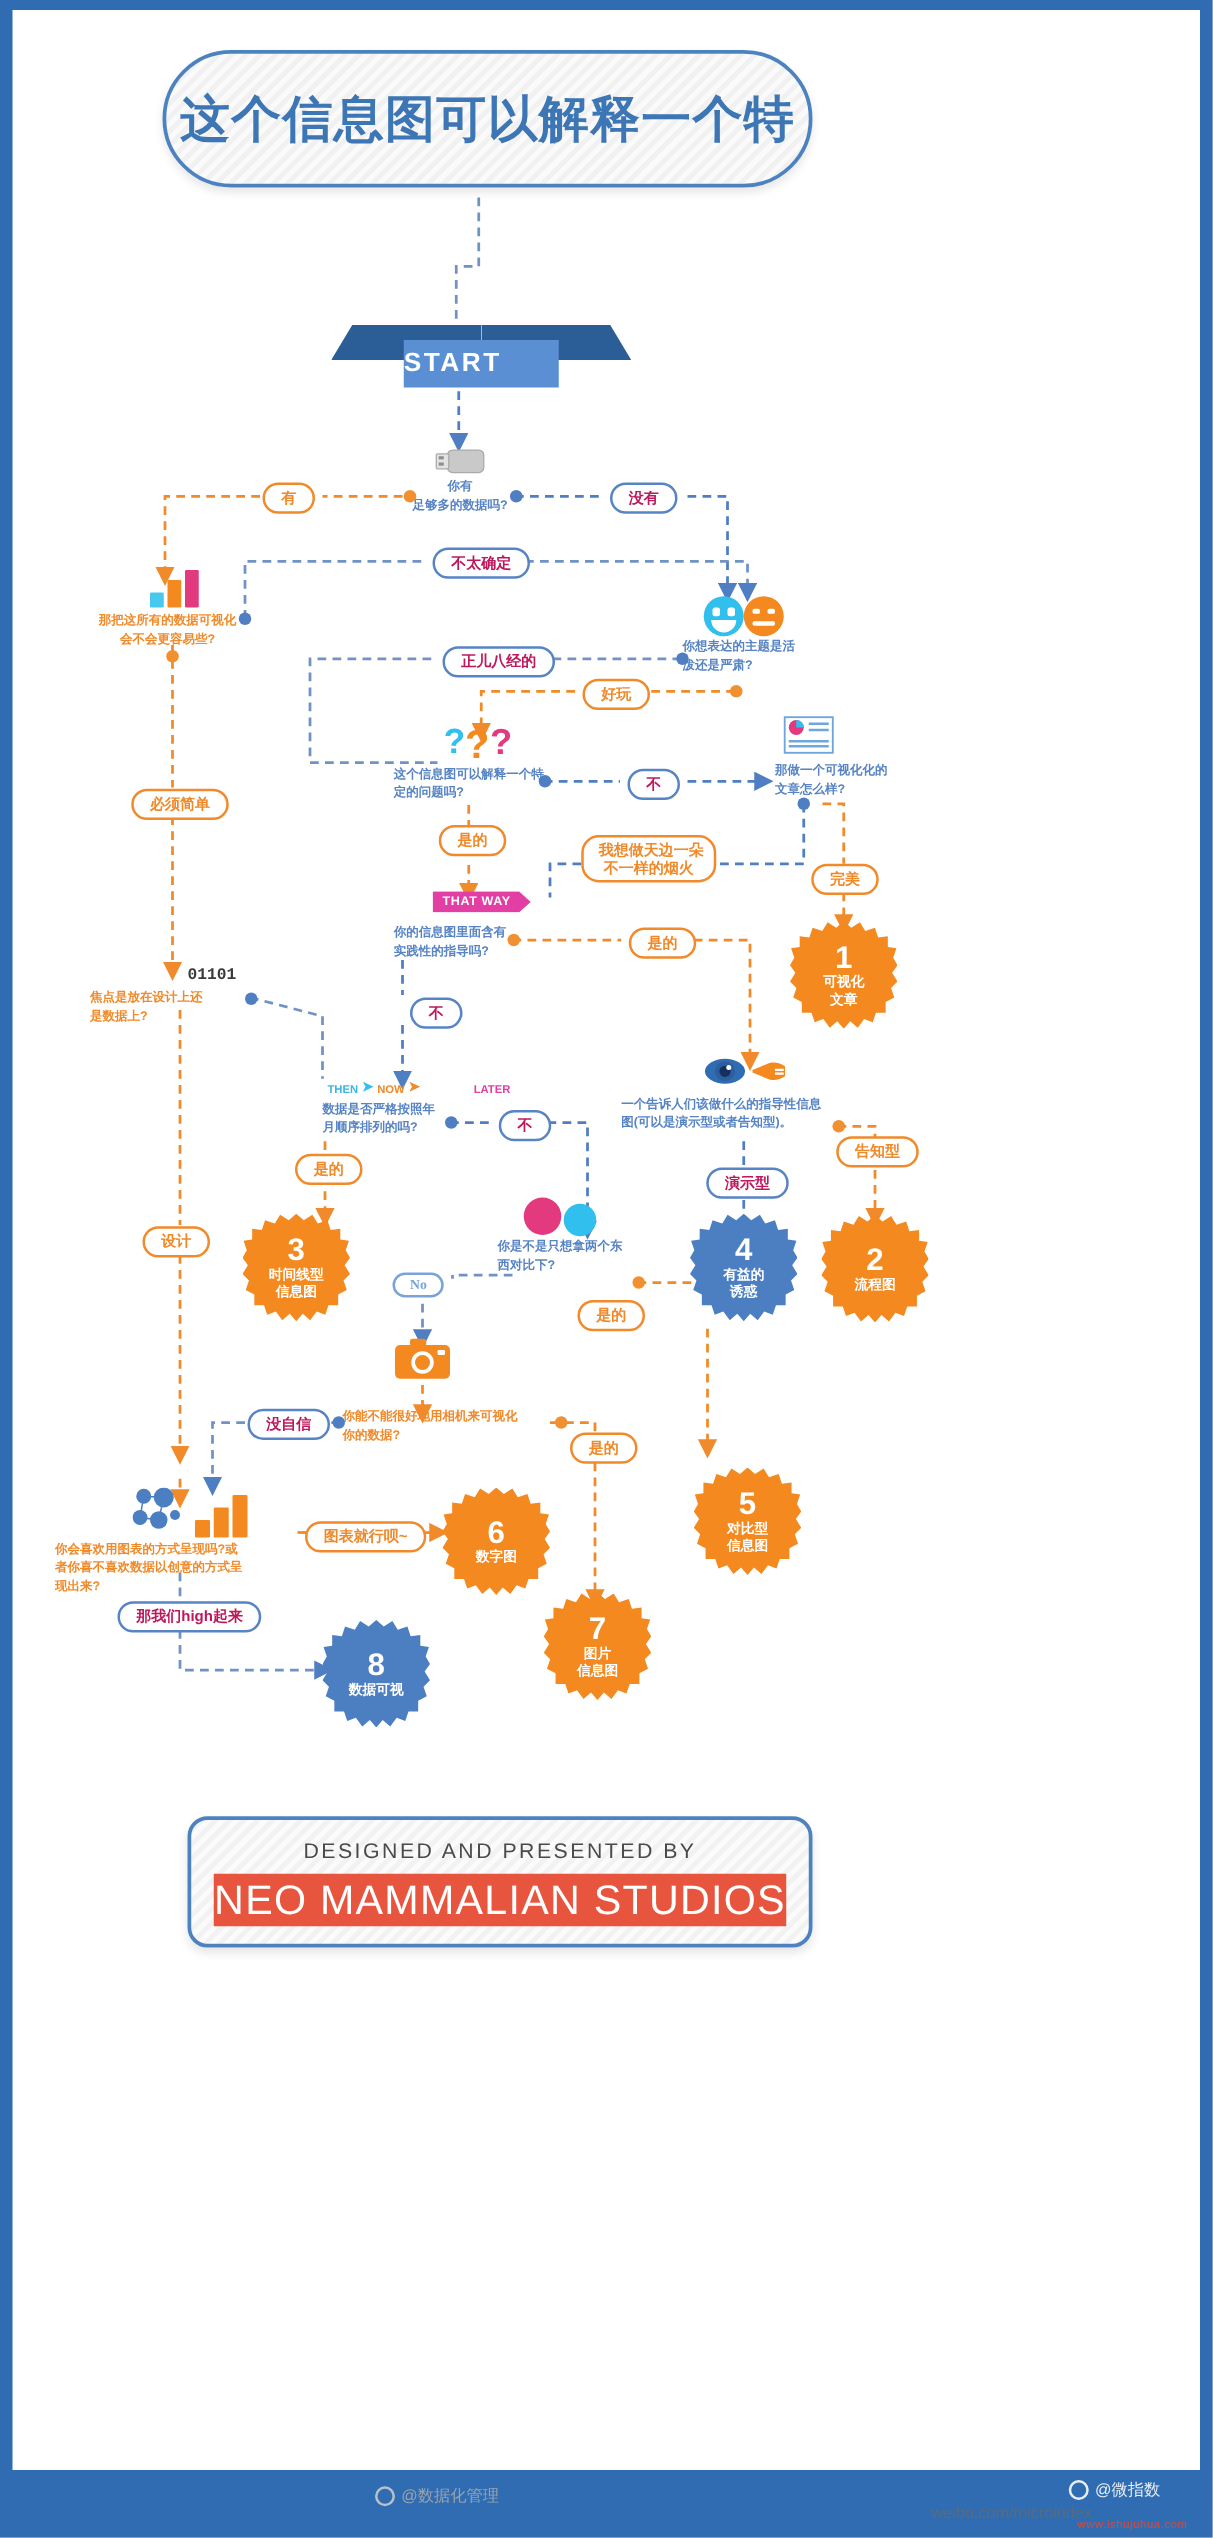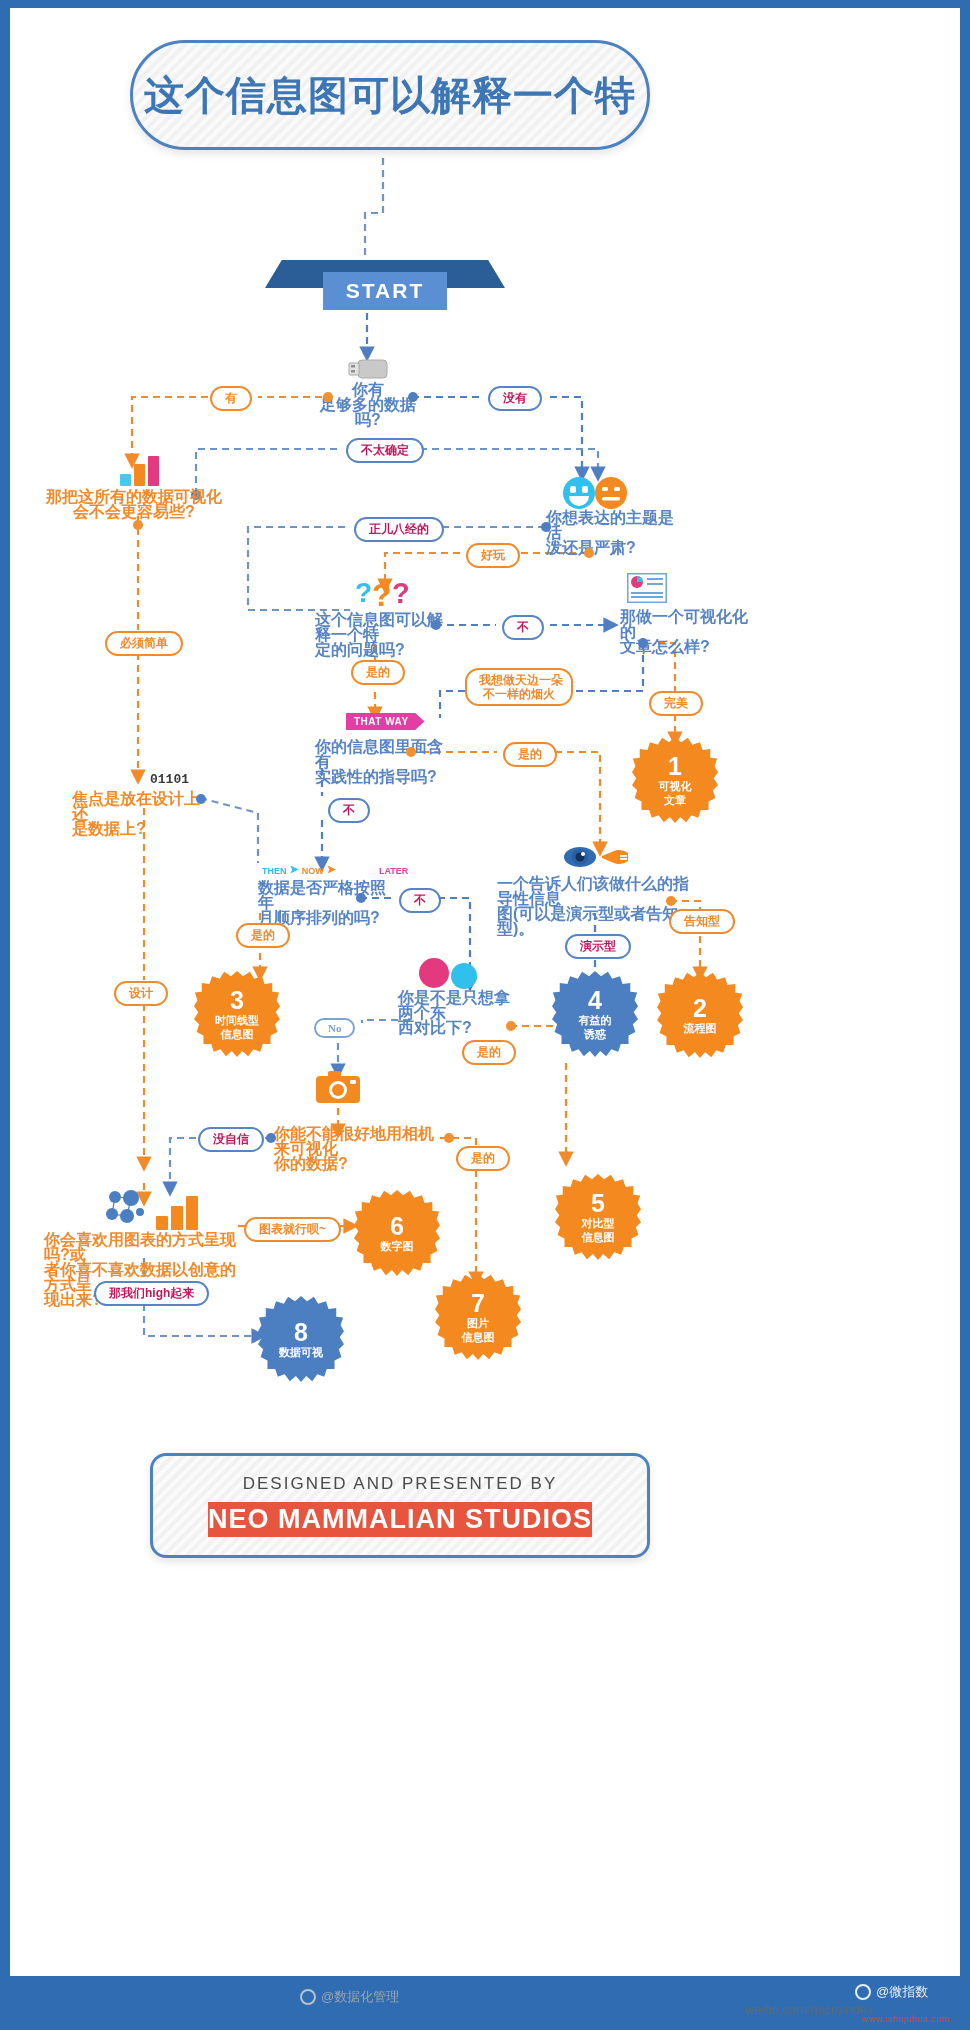--- a/index.html
+++ b/index.html
@@ -29,27 +29,27 @@
     font-size:40px; font-weight:bold; color:#3d76b5; letter-spacing:1px;
   }
 
   
   .ribbon-wrap{ position:absolute; left:255px; top:252px; width:240px; height:52px;}
   .ribbon-tail{ position:absolute; top:0; width:120px; height:28px; background:#2b5d96;}
   .ribbon-tail.l{ left:0; clip-path:polygon(14% 0,100% 0,100% 100%,0 100%); }
   .ribbon-tail.r{ right:0; clip-path:polygon(0 0,86% 0,100% 100%,0 100%); }
   .ribbon-main{
     position:absolute; left:58px; top:12px; width:124px; height:38px;
-    background:#5b8fd4; display:flex; align-items:center; justify-content:center;
+    background:#5b8fd4; display:flex; align-items:center; 
   }
   .ribbon-main span{ color:#fff; font-size:21px; font-weight:bold; letter-spacing:2px;
      font-family:"Liberation Sans Narrow","Liberation Sans",sans-serif;}
 
   
-  .qtext{ position:absolute; font-size:16px; line-height:15px; font-weight:bold; }
+  .qtext{ position:absolute; font-size:10px; line-height:15px; font-weight:bold; }
   .qtext.blue{ color:#5784c4; }
   .qtext.orange{ color:#f08a2a; }
   .qtext.center{ text-align:center; }
 
   
   .pill{
     position:absolute; border-radius:14px; border:2px solid #5784c4;
     background:#fff; color:#be185d; font-size:12px; font-weight:bold;
     padding:3px 13px; white-space:nowrap; line-height:15px; text-align:center;
   }
@@ -80,21 +80,21 @@
   
   .footer-box{
     position:absolute; left:140px; top:1445px; width:500px; height:105px;
     border:3px solid #4d82c0; border-radius:16px;
     background:repeating-linear-gradient(135deg,#fbfbfb 0 4px,#f2f2f2 4px 8px);
     display:flex; flex-direction:column; align-items:center; justify-content:center;
     box-shadow:0 4px 8px rgba(0,0,0,.10);
   }
   .footer-box .line1{ font-size:17px; color:#4a4a4a; letter-spacing:2px;
         font-family:"Liberation Sans Narrow","Liberation Sans",sans-serif; }
-  .footer-box .line2{ margin-top:8px; font-size:27px; font-weight:bold; color:#fff;
+  .footer-box .line2{ margin-top:8px; font-size:33px; font-weight:normal; color:#fff;
         background:#e8553f; padding:2px 0; letter-spacing:1px;
         font-family:"Liberation Sans Narrow","Liberation Sans",sans-serif; }
 
   
   .wm{ position:absolute; color:#9aa3ad; font-size:13px; display:flex;
        align-items:center; gap:5px; }
   .wm .eye{ width:16px;height:16px;border:2px solid #b8c0c8;border-radius:50%;
             display:inline-block; }
   .wm-red{ position:absolute; color:#d94a3a; font-size:9px; letter-spacing:.5px; }
 

